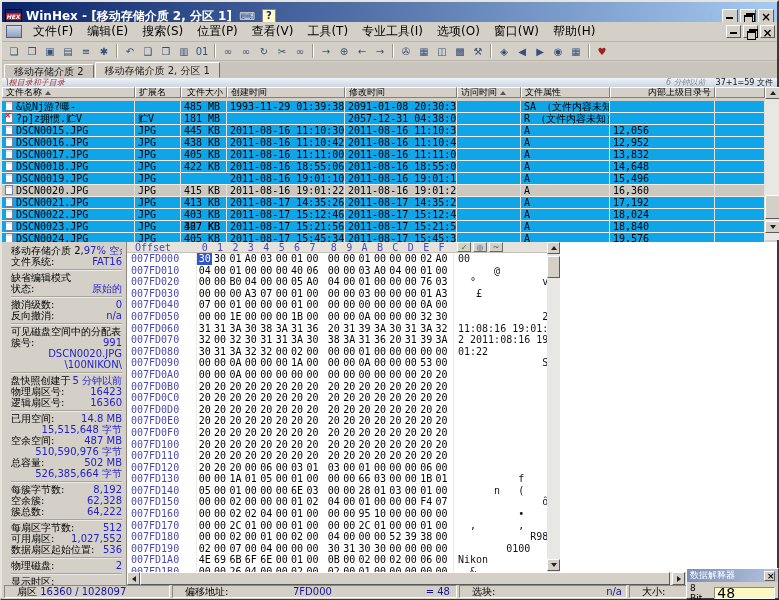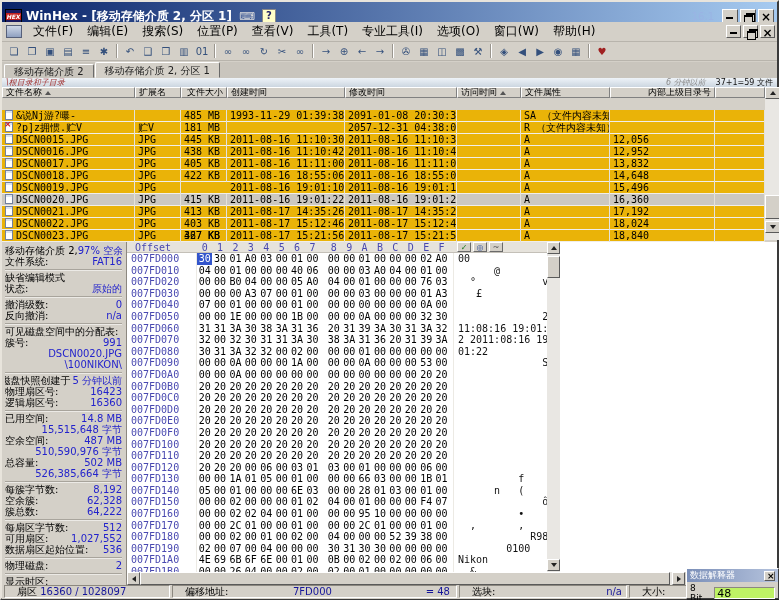--- a/index.html
+++ b/index.html
@@ -54,42 +54,42 @@
 .pb-right{margin-left:auto;display:flex;gap:10px}
 .age{color:#8a8a8a;font-style:italic}
 .cnt{color:#111}
 
 .thead{position:absolute;left:0;top:85px;width:763px;height:11px;display:flex;background:var(--chrome);font-size:9px}
 .hcell{height:11px;border:1px solid;border-color:#fff #808080 #808080 #fff;display:flex;align-items:center;
   padding:0 3px;overflow:hidden;white-space:nowrap;flex:none}
 .hcell.r{justify-content:flex-end}
 .sortup{width:0;height:0;border-left:3px solid transparent;border-right:3px solid transparent;
   border-bottom:4px solid #555;margin-left:3px;flex:none}
-.tbody{position:absolute;left:0;top:108px;width:763px;height:144px;background:#eab308;overflow:hidden;
+.tbody{position:absolute;left:0;top:99px;width:763px;height:144px;background:#0ea5e9;overflow:hidden;
   font-family:"DejaVu Sans Mono","Liberation Mono",monospace;font-size:10px}
 .trow{height:12px;display:flex;border-bottom:1px solid #f0eeea;white-space:nowrap}
 .trow.selected{background:var(--rowsel)}
 .tcell{height:12px;line-height:11px;padding:0 3px;overflow:hidden;border-right:1px solid #e4e2dc;flex:none}
 .tcell.r{text-align:left}
 .ficon{display:inline-block;width:8px;height:10px;background:#fff;border:1px solid #7080a0;margin-right:3px;
   vertical-align:-1px;position:relative;box-shadow:inset 0 2px 0 #dce4f0}
 .ficon.deleted-file::after{content:"×";position:absolute;left:-2px;top:-4px;color:#d02020;font:bold 9px "DejaVu Sans",sans-serif}
 
 .vscroll1{position:absolute;left:763px;top:85px;width:16px;height:153px;background:#e9e7e3}
 .sbtn{position:absolute;left:0;width:16px;height:12px;background:var(--chrome);
   border:1px solid;border-color:#fff #5a5a5a #5a5a5a #fff;display:flex;align-items:center;justify-content:center}
 .thumb{position:absolute;left:0;width:16px;background:var(--chrome);border:1px solid;border-color:#fff #5a5a5a #5a5a5a #fff}
 .tri{width:0;height:0}
 .tri.up{border-left:3px solid transparent;border-right:3px solid transparent;border-bottom:4px solid #222}
 .tri.down{border-left:3px solid transparent;border-right:3px solid transparent;border-top:4px solid #222}
 .tri.left{border-top:3px solid transparent;border-bottom:3px solid transparent;border-right:4px solid #222}
 .tri.right{border-top:3px solid transparent;border-bottom:3px solid transparent;border-left:4px solid #222}
 
 .infopanel{position:absolute;left:0;top:240px;width:125px;height:343px;background:var(--chrome);
-  border-right:1px solid #8c8880;padding:3px 4px 0 3px;overflow:hidden;font-size:10px}
+  border-right:1px solid #8c8880;padding:3px 4px 0 9px;overflow:hidden;font-size:10px}
 .ir{height:11px;line-height:11px;display:flex;justify-content:space-between;white-space:nowrap;overflow:hidden}
 .ir .l{color:#000}
 .ir .v{color:var(--blue)}
 .ir.inline{justify-content:flex-end;gap:2px}
 .ir.vonly{justify-content:flex-end}
 .ir-gap{height:5px;position:relative}
 .ir-gap::after{content:"";position:absolute;left:0;right:0;top:2px;border-top:1px solid #a8a49c;border-bottom:1px solid #eceae6}
 
 .hexpanel{position:absolute;left:125px;top:240px;width:432px;height:330px;background:#fff;overflow:hidden;
   font-family:"DejaVu Sans Mono","Liberation Mono",monospace;font-size:10px}
@@ -127,22 +127,22 @@
 .sb-right{position:absolute;right:4px;color:#15159a}
 
 .interp{position:absolute;left:684px;top:566px;width:93px;height:31px;background:var(--chrome);
   border:1px solid;border-color:#fff #404040 #404040 #fff;box-shadow:1px 1px 0 #202020}
 .ititle{height:13px;background:linear-gradient(90deg,#7b8fb8,#b5c3dd);color:#fff;font-size:9px;line-height:13px;
   padding:0 3px;display:flex;justify-content:space-between;align-items:center}
 .ix{width:11px;height:10px;background:var(--chrome);border:1px solid;border-color:#fff #5a5a5a #5a5a5a #fff;
   color:#000;position:relative}
 .ix::before{content:"×";position:absolute;left:2px;top:-2px;font:bold 9px/12px "DejaVu Sans",sans-serif}
 .ibody{display:flex;align-items:center;gap:4px;padding:1px 3px;font-size:9px}
-.ival{background:#bef264;border:1px solid;border-color:#8c8880 #fff #fff #8c8880;width:62px;height:12px;
-  font-size:11px;line-height:11px;padding-left:2px}
+.ival{background:#fef9c3;border:1px solid;border-color:#8c8880 #fff #fff #8c8880;width:62px;height:12px;
+  font-size:14px;line-height:11px;padding-left:2px}
 </style>
 </head>
 <body>
 
 <div class="win">
 
   <div class="titlebar">
     <div class="logo">
         <span>HEX</span>
       </div>

